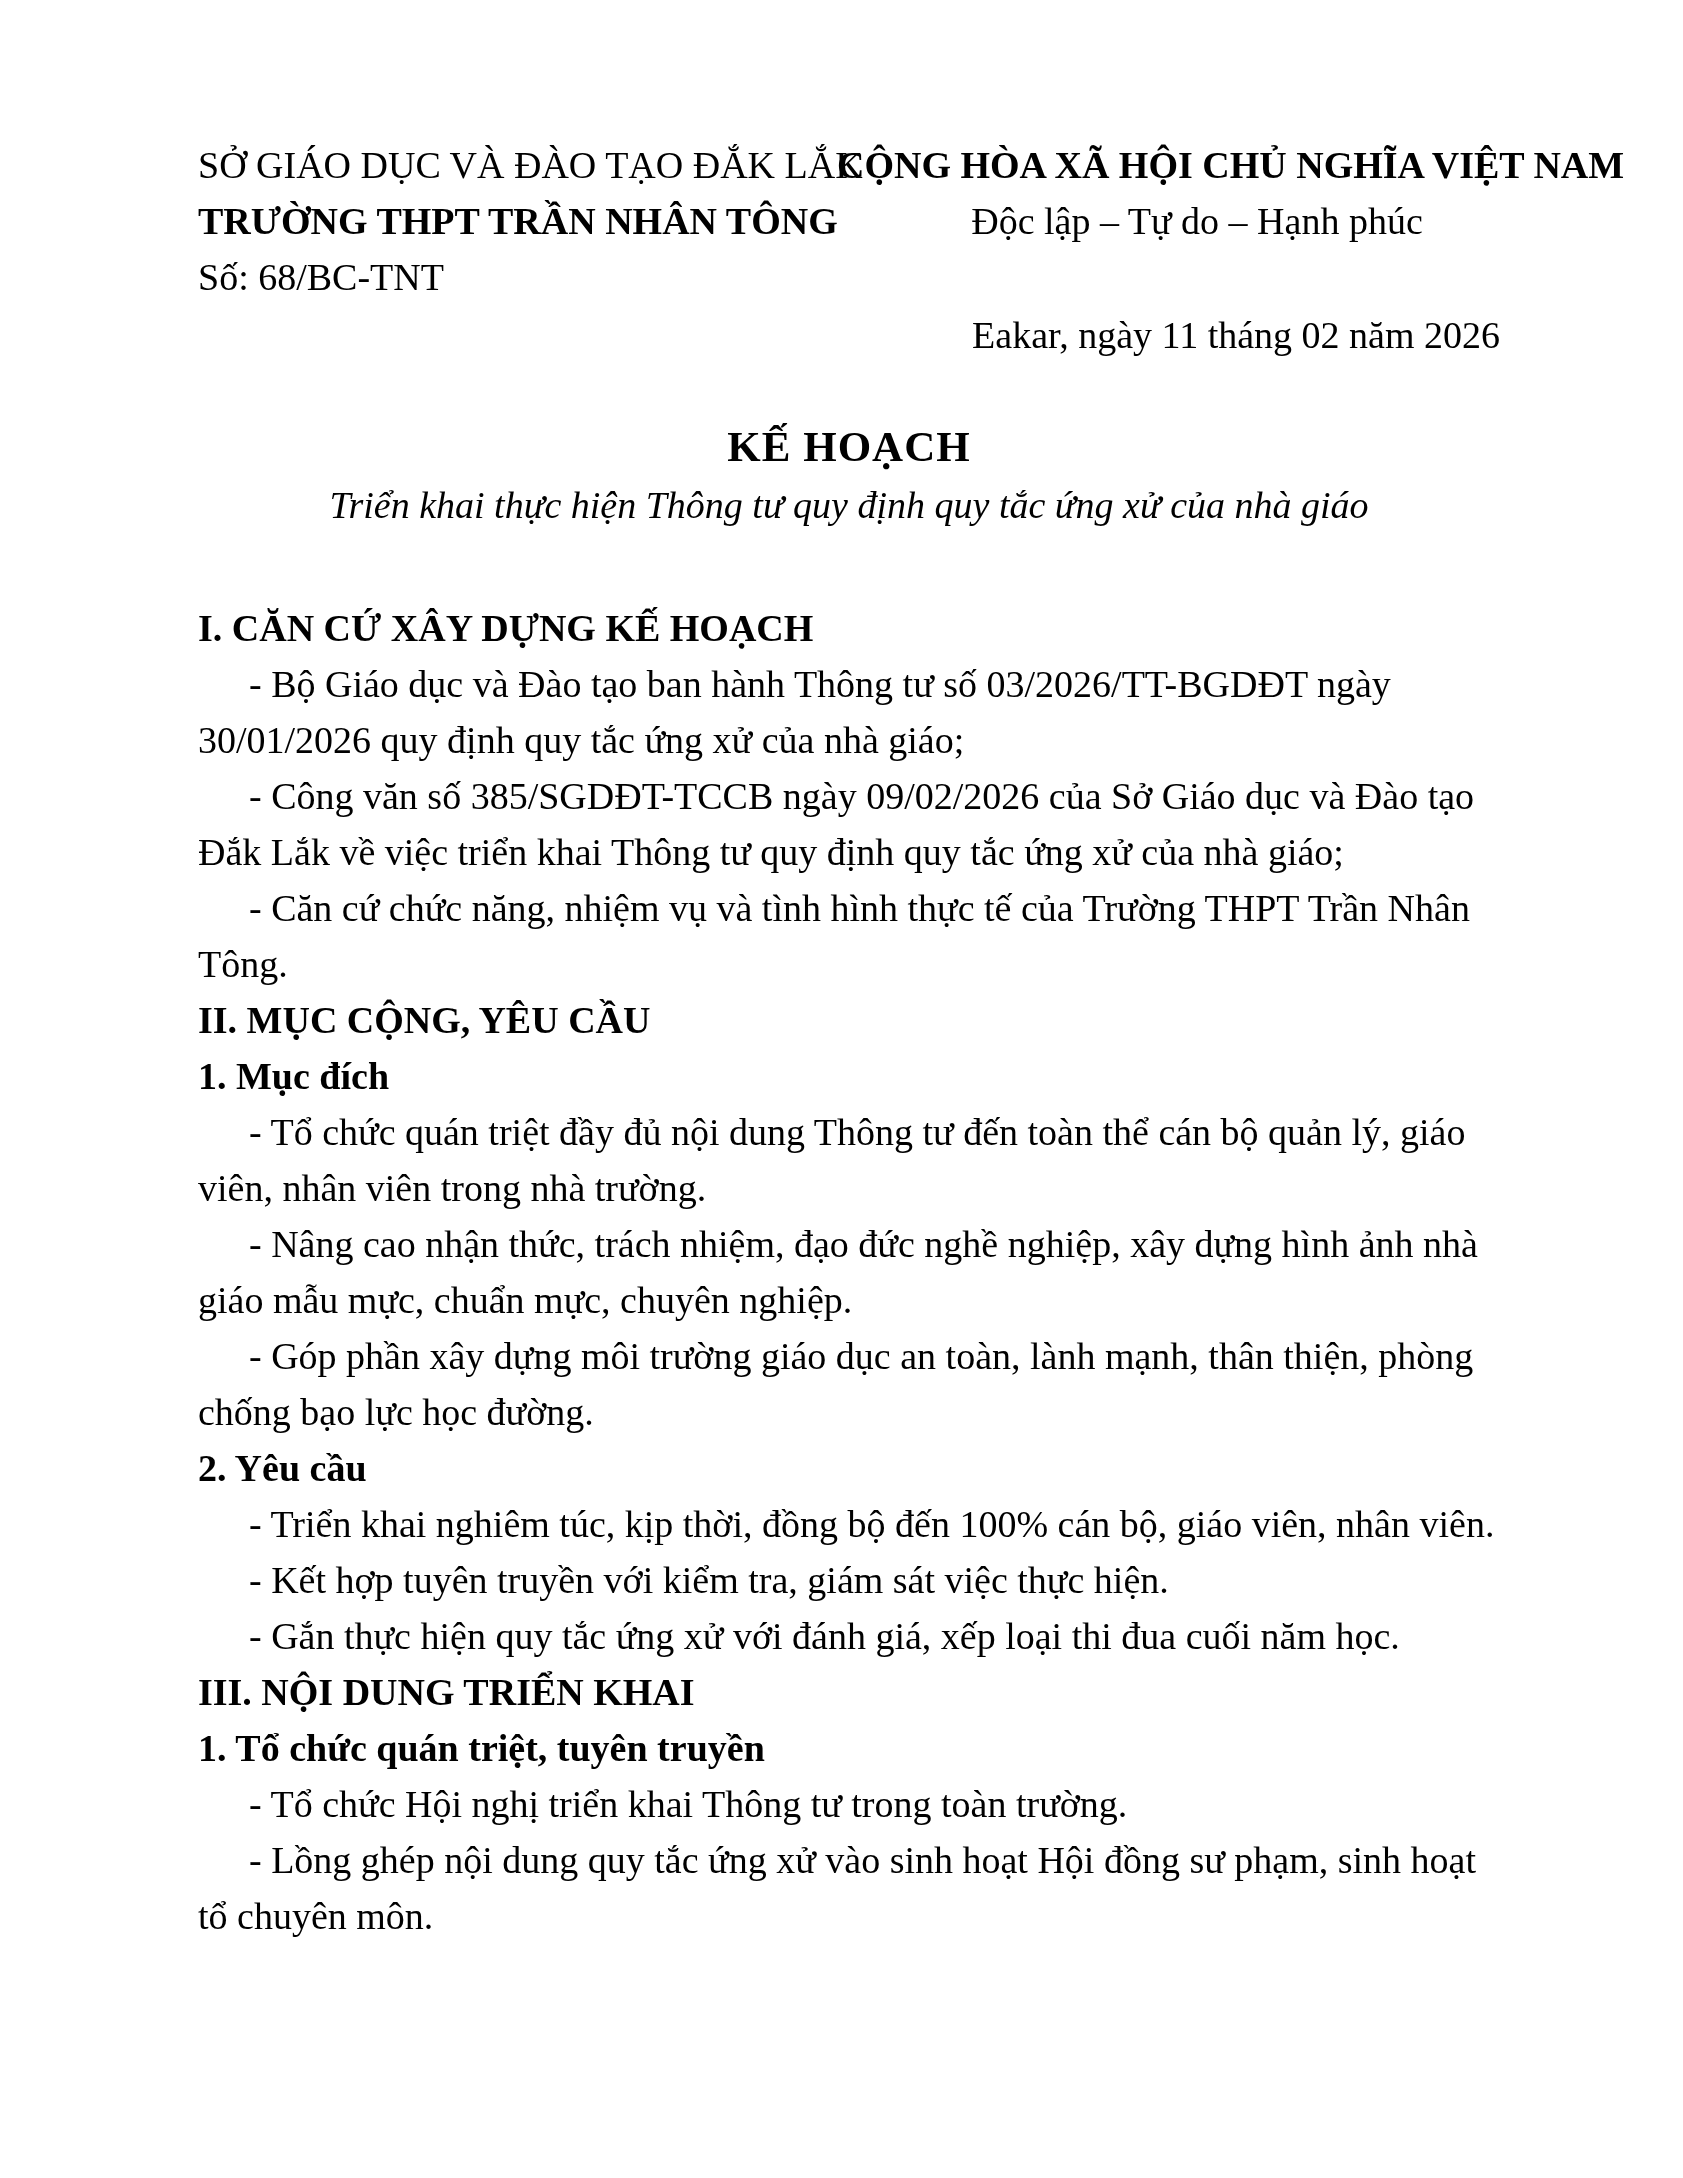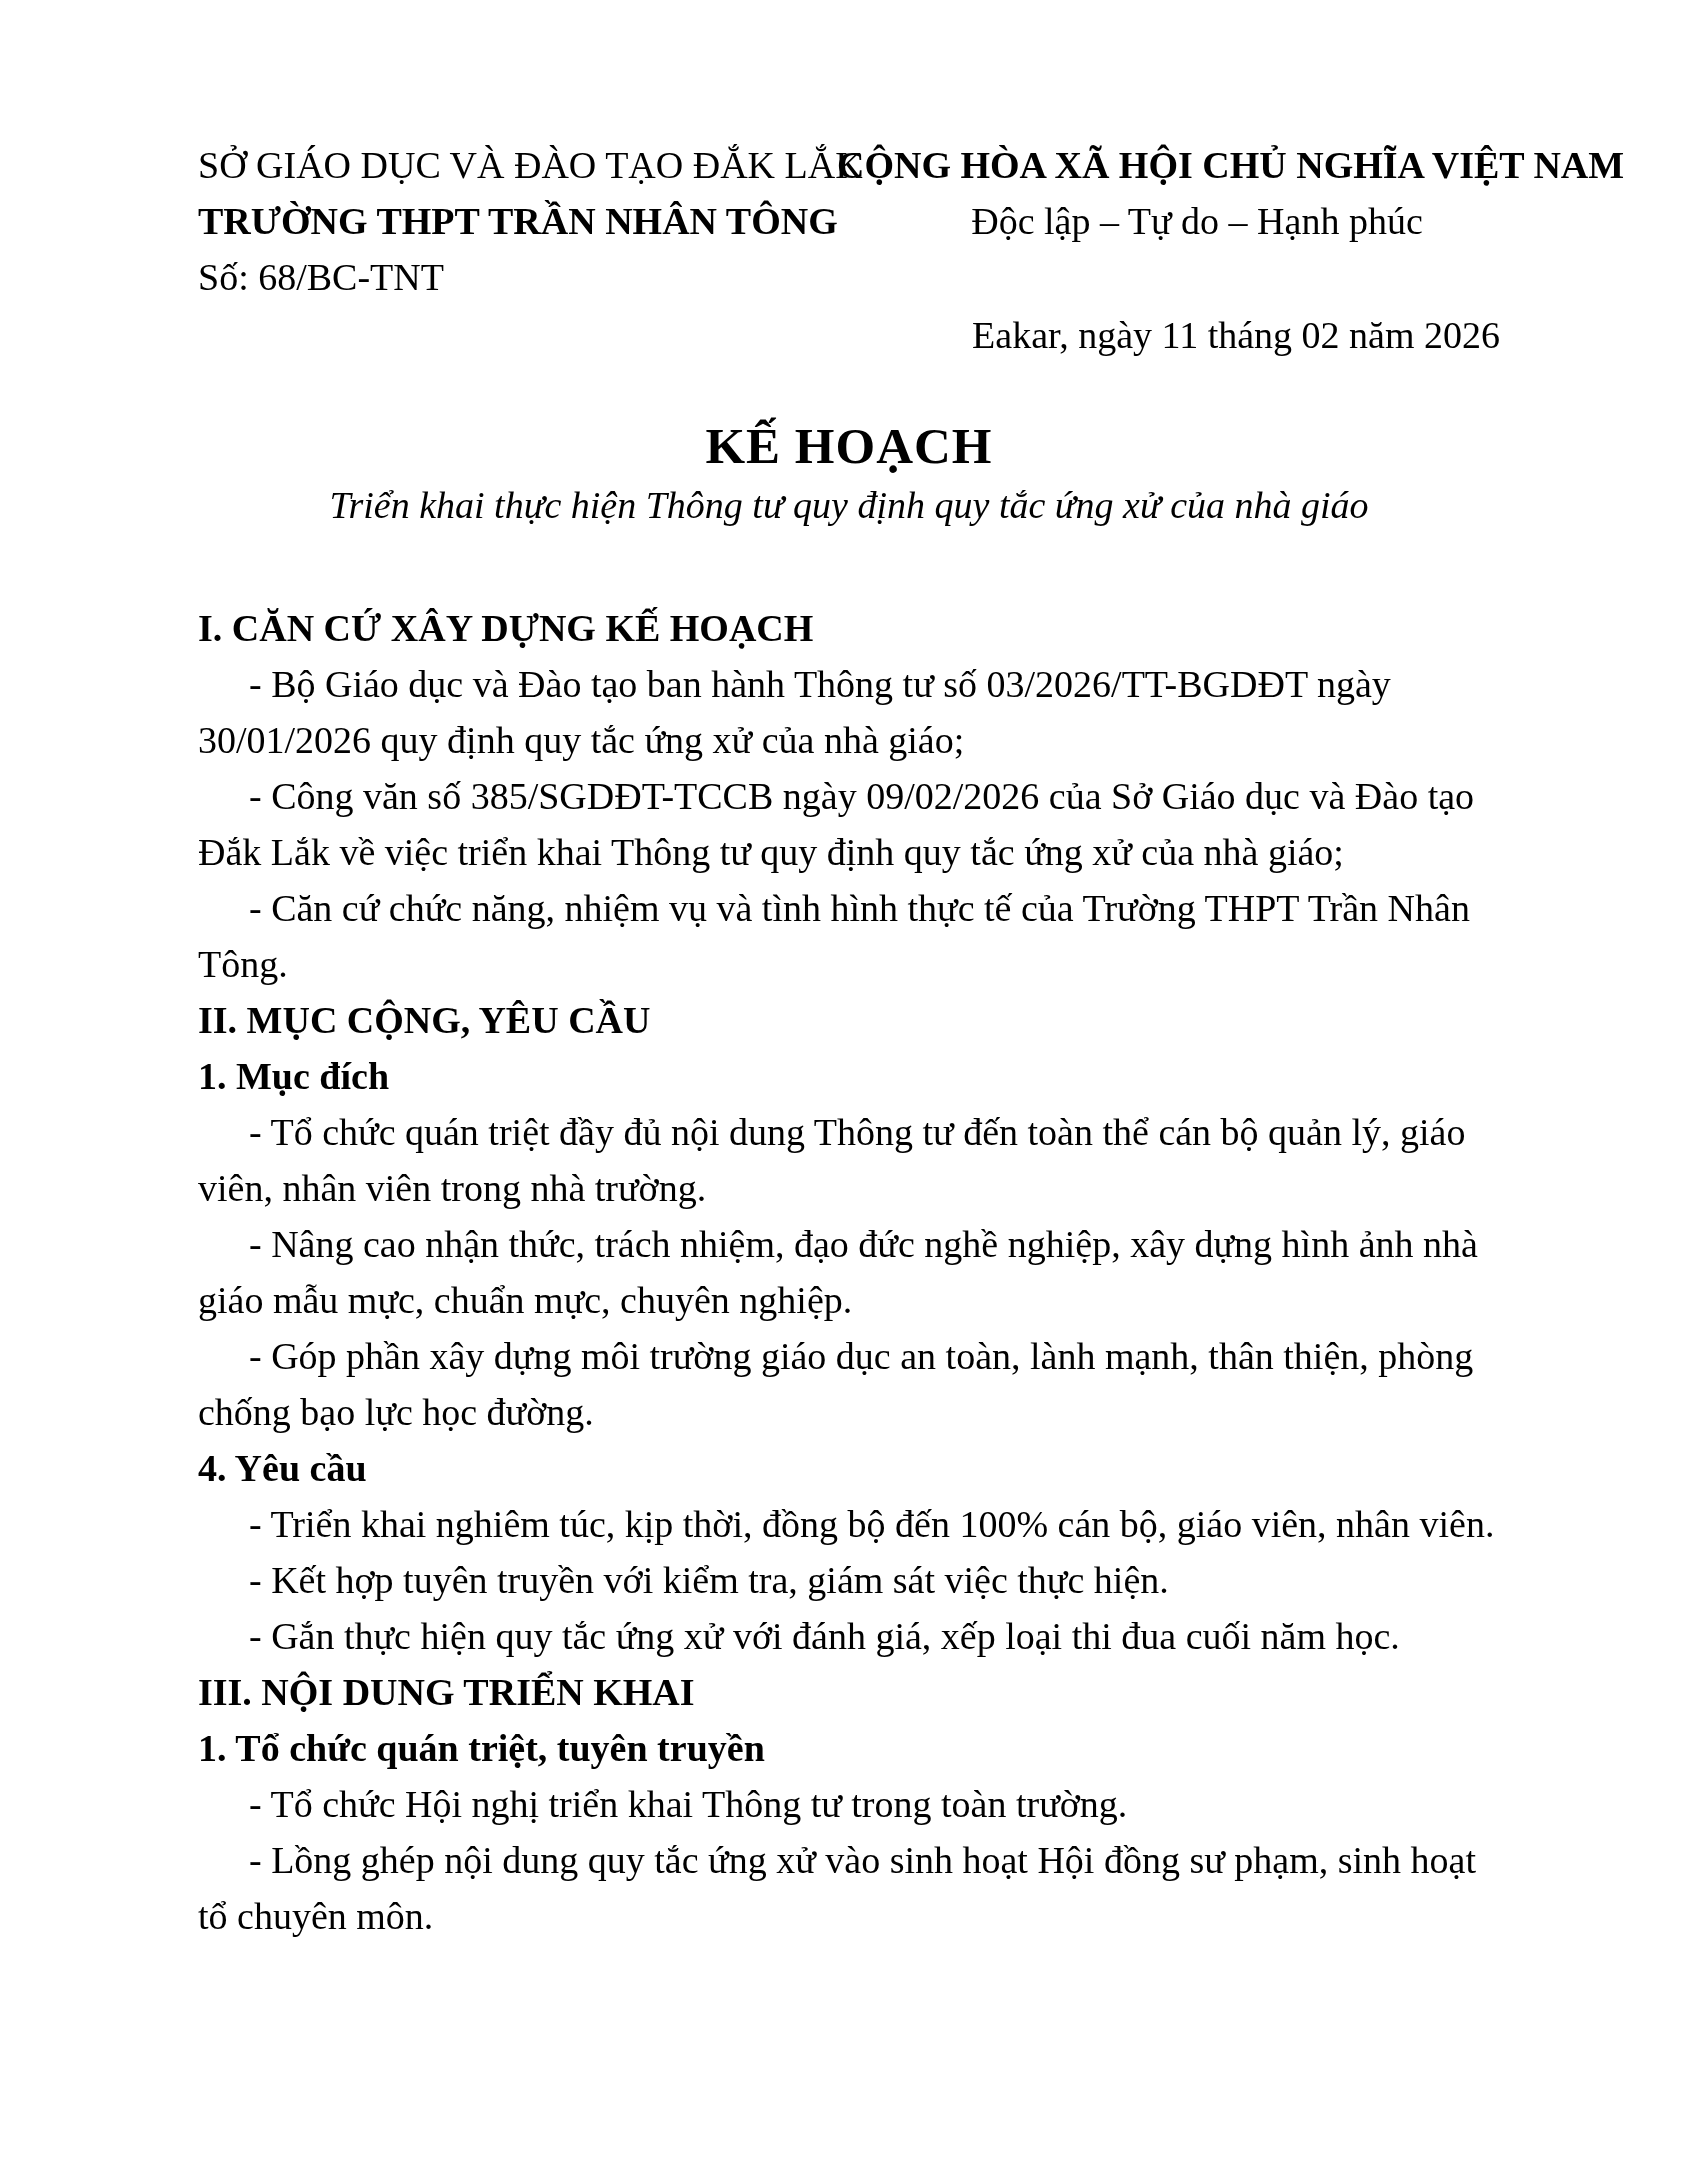--- a/index.html
+++ b/index.html
@@ -39,21 +39,21 @@
     width: 1302px;
     text-align: right;
     line-height: 56px;
     margin-top: 2px;
   }
   .doc-title {
     width: 1302px;
     margin-top: 53px;
     text-align: center;
     font-weight: bold;
-    font-size: 51px;
+    font-size: 43px;
     line-height: 61px;
     letter-spacing: 1px;
   }
   .doc-subtitle {
     width: 1302px;
     text-align: center;
     line-height: 56px;
     font-style: italic;
   }
   .doc-body {
@@ -92,21 +92,21 @@
   <div class="doc-body">
       <p class="block heading1">I. CĂN CỨ XÂY DỰNG KẾ HOẠCH</p>
       <p class="block bullet">- Bộ Giáo dục và Đào tạo ban hành Thông tư số 03/2026/TT-BGDĐT ngày 30/01/2026 quy định quy tắc ứng xử của nhà giáo;</p>
       <p class="block bullet">- Công văn số 385/SGDĐT-TCCB ngày 09/02/2026 của Sở Giáo dục và Đào tạo Đắk Lắk về việc triển khai Thông tư quy định quy tắc ứng xử của nhà giáo;</p>
       <p class="block bullet">- Căn cứ chức năng, nhiệm vụ và tình hình thực tế của Trường THPT Trần Nhân Tông.</p>
       <p class="block heading1">II. MỤC CỘNG, YÊU CẦU</p>
       <p class="block heading2">1. Mục đích</p>
       <p class="block bullet">- Tổ chức quán triệt đầy đủ nội dung Thông tư đến toàn thể cán bộ quản lý, giáo viên, nhân viên trong nhà trường.</p>
       <p class="block bullet">- Nâng cao nhận thức, trách nhiệm, đạo đức nghề nghiệp, xây dựng hình ảnh nhà giáo mẫu mực, chuẩn mực, chuyên nghiệp.</p>
       <p class="block bullet">- Góp phần xây dựng môi trường giáo dục an toàn, lành mạnh, thân thiện, phòng chống bạo lực học đường.</p>
-      <p class="block heading2">4. Yêu cầu</p>
+      <p class="block heading2">2. Yêu cầu</p>
       <p class="block bullet">- Triển khai nghiêm túc, kịp thời, đồng bộ đến 100% cán bộ, giáo viên, nhân viên.</p>
       <p class="block bullet">- Kết hợp tuyên truyền với kiểm tra, giám sát việc thực hiện.</p>
       <p class="block bullet">- Gắn thực hiện quy tắc ứng xử với đánh giá, xếp loại thi đua cuối năm học.</p>
       <p class="block heading1">III. NỘI DUNG TRIỂN KHAI</p>
       <p class="block heading2">1. Tổ chức quán triệt, tuyên truyền</p>
       <p class="block bullet">- Tổ chức Hội nghị triển khai Thông tư trong toàn trường.</p>
       <p class="block bullet">- Lồng ghép nội dung quy tắc ứng xử vào sinh hoạt Hội đồng sư phạm, sinh hoạt tổ chuyên môn.</p>
     </div>
 
 </div>

